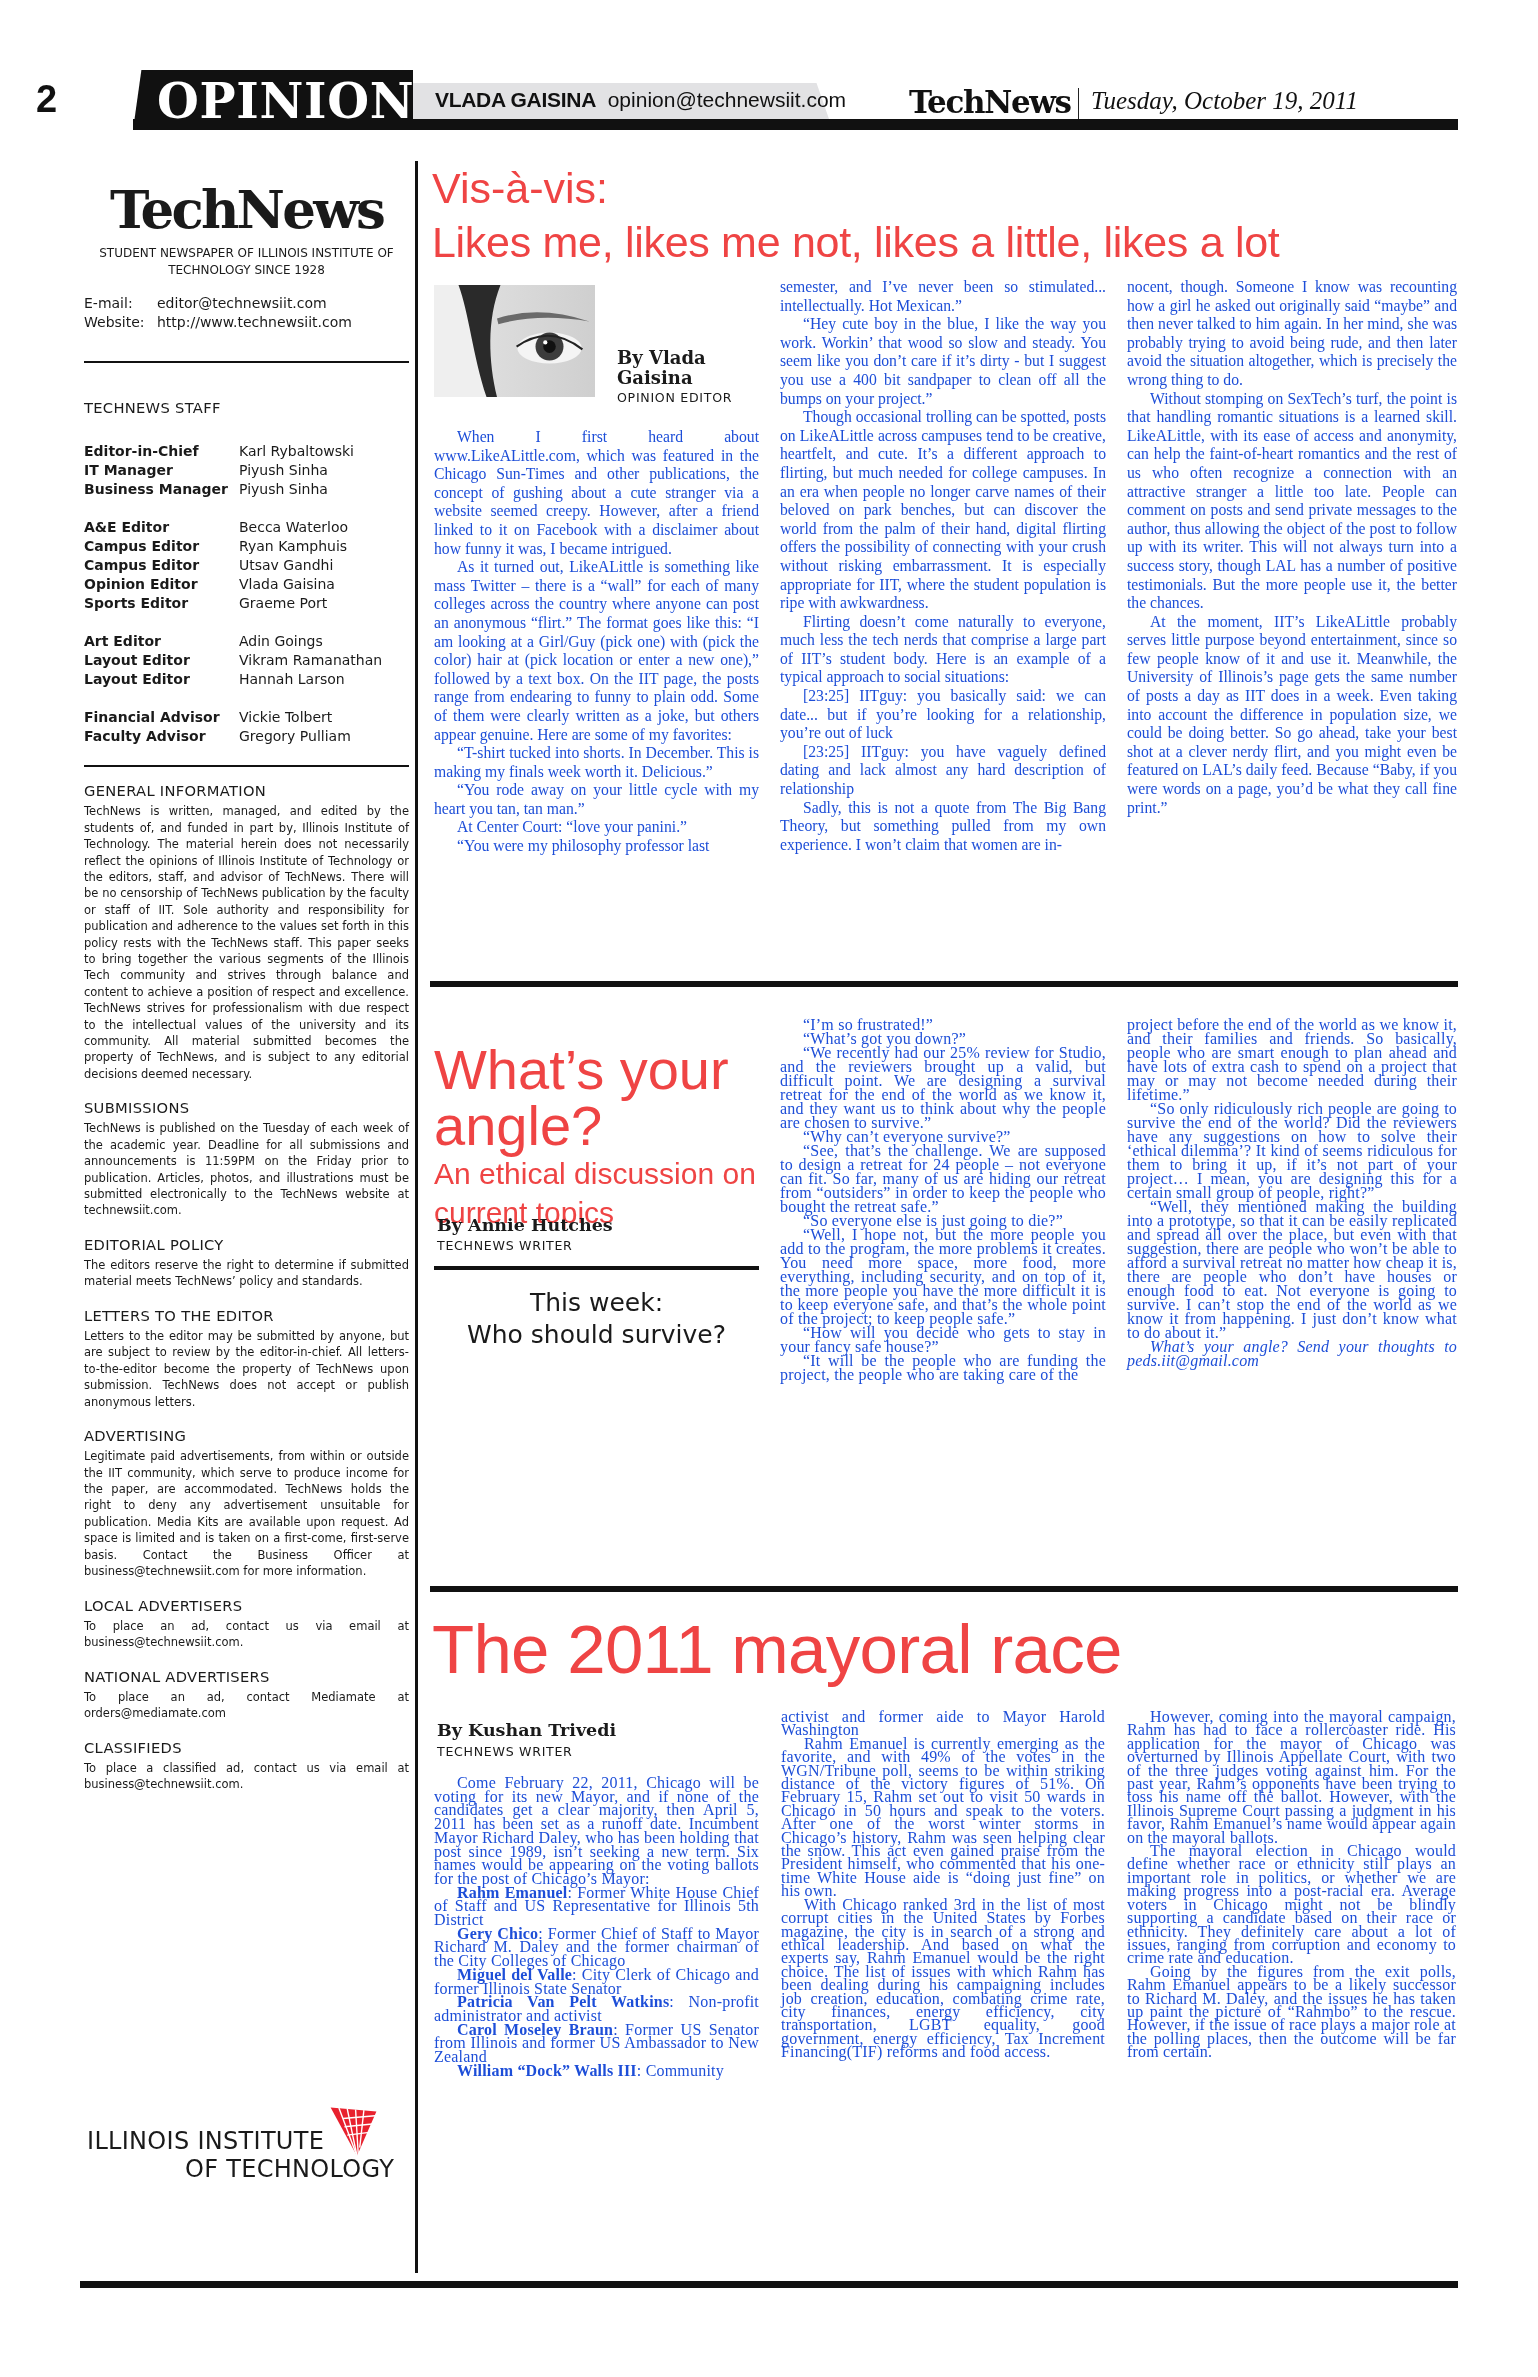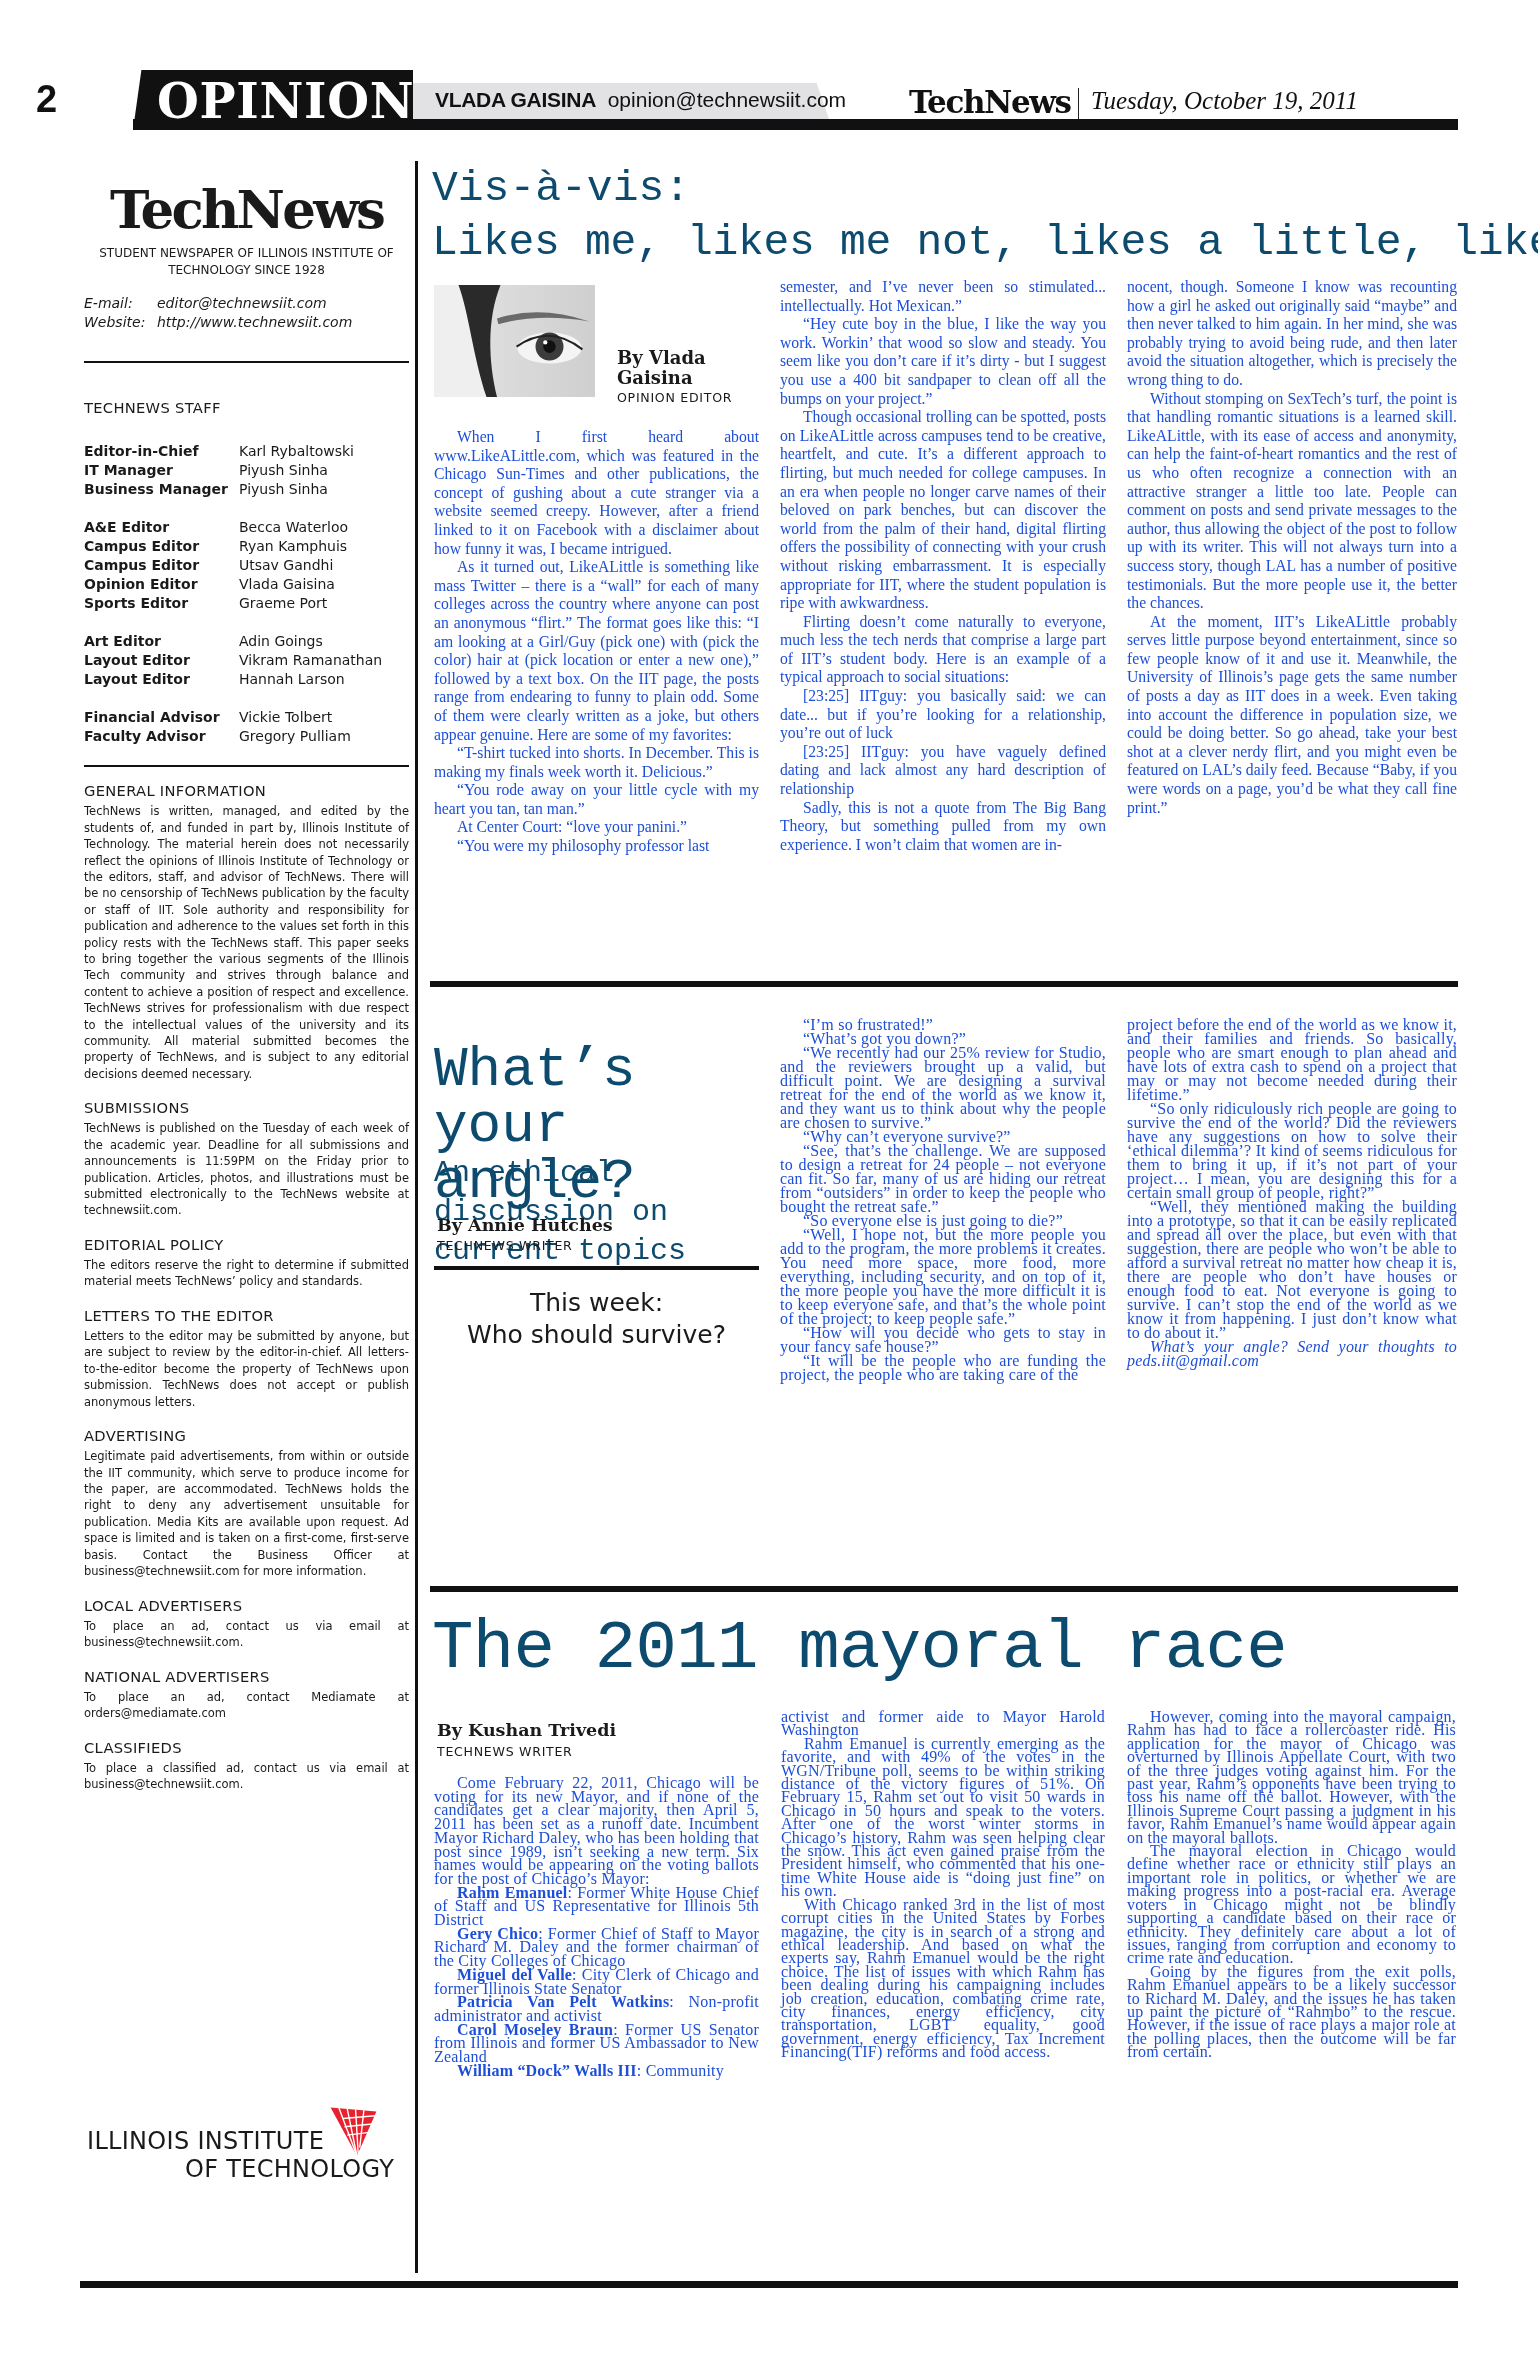--- a/index.html
+++ b/index.html
@@ -21,35 +21,35 @@
   #header-rule { left:133px; top:119px; width:1325px; height:11.2px; background:#111; }
 
   
   #sidebar { left:84px; top:168px; width:325px; font-family:"DejaVu Sans", sans-serif; color:#1a1a1a; }
   #sidebar-rule { left:415px; top:161px; width:2.8px; height:2112px; background:#111; }
   #brand-logo { text-align:center; font:bold 53px "DejaVu Serif", serif; letter-spacing:-2.8px; margin-top:12.6px; line-height:56px; }
   #brand-tagline { text-align:center; font-size:12px; line-height:17px; margin-top:8.4px; }
   .addr { font-size:14px; line-height:19px; }
   #address { margin-top:9.8px; }
   #contact { margin-top:15.4px; }
-  .contact-row { display:flex;font-style:italic; }
+  .contact-row { display:flex; }
   .contact-key { width:73px; }
   .side-rule { height:2.1px; background:#111; margin:0; }
   .side-head { font-size:14.7px; letter-spacing:0.3px; margin:0 0 4.2px 0; }
   .staff-group { margin-bottom:19px; }
   .staff-row { display:flex; font-size:14px; line-height:19px; }
   .staff-role { width:155px; font-weight:bold; }
   .side-body { font-size:11.5px; line-height:16.4px; text-align:justify; margin:0; }
   .side-sec { margin-bottom:17px; }
   #iit-line1 { left:87px; top:2127px; font:24px "DejaVu Sans", sans-serif; letter-spacing:0.3px; white-space:nowrap; }
   #iit-line2 { left:185px; top:2155px; font:24px "DejaVu Sans", sans-serif; letter-spacing:0.3px; white-space:nowrap; }
   #iit-mark { left:329px; top:2106px; width:49px; height:52px; }
 
   
-  .title-sans { font-family:Liberation Mono, monospace; color:#0c4a6e; }
+  .title-sans { font-family:Liberation Sans, sans-serif; color:#ef4444; }
   #vav-title1 { left:432px; top:164px; font-size:43px; }
   #vav-title2 { left:432px; top:218px; font-size:43px; white-space:nowrap; letter-spacing:-0.3px; }
   #vav-photo { left:434px; top:285px; width:161px; height:112px; overflow:hidden; }
   #vav-byline { left:617px; top:348px; font:bold 18px "DejaVu Serif", serif; line-height:19.6px; }
   #vav-role { left:617px; top:390px; font:12.6px "DejaVu Sans", sans-serif; letter-spacing:0.7px; }
   .col { position:absolute; font-size:15.7px; line-height:18.6px; text-align:justify; hyphens:auto; color:#1d4ed8; }
   .col p { margin:0; text-indent:23px; }
   .col p.noindent { text-indent:0; }
   #vav-c1 { left:434px; top:428px; width:325px; }
   #vav-c2 { left:780px; top:278px; width:326px; }

